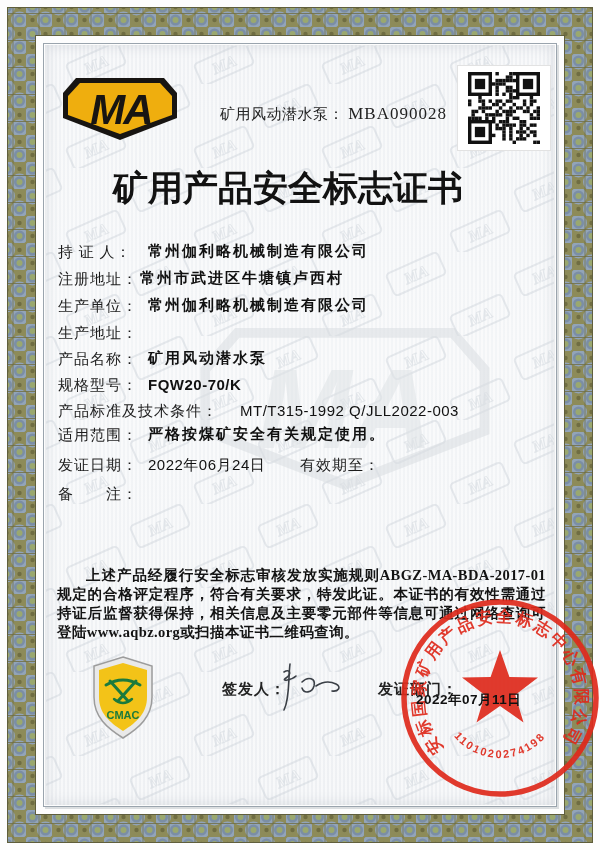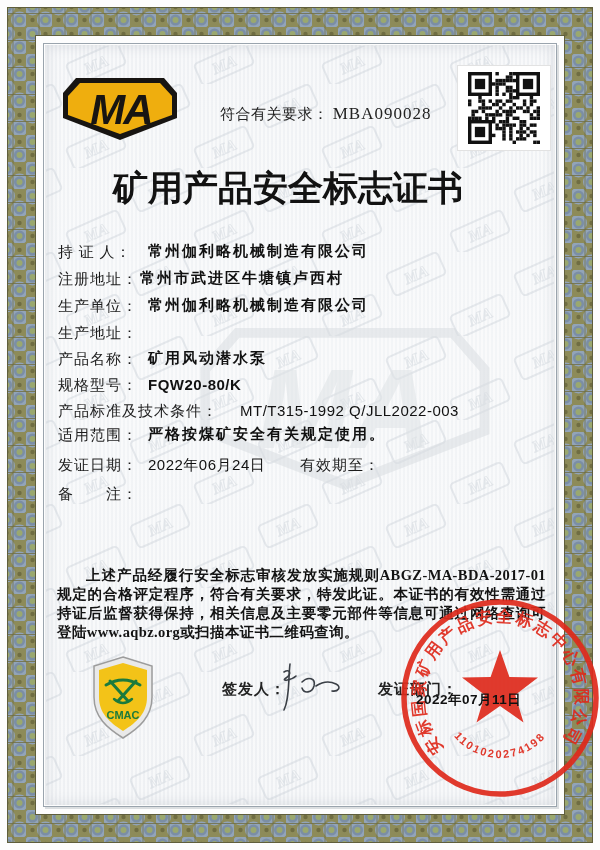--- a/index.html
+++ b/index.html
@@ -87,21 +87,21 @@
     </g>
   </svg>
 
   <svg class="abs z2" style="left:60px;top:76px;" width="120" height="68">
     <path d="M16,2 L104,2 L117,17 L117,42 L60,64 L3,42 L3,17 Z" fill="#181512"></path>
     <path d="M20,7 L100,7 L112,20 L112,39 L60,58 L8,39 L8,20 Z" fill="#efae0e"></path>
     <text x="61" y="48" font-size="42" font-style="italic" font-weight="900" text-anchor="middle" font-family="Liberation Sans, sans-serif" fill="#181512" letter-spacing="-2">MA</text>
   </svg>
 
   <div class="abs z2 cert-no">
-    <span>符合有关要求：</span>
+    <span>矿用风动潜水泵：</span>
     <b>MBA090028</b>
   </div>
 
   <div class="abs z2 qr-panel">
     <svg id="qr" style="position:absolute;left:10px;top:6px;" width="72" height="72">
         <rect x="27.428571428571427" y="0" width="3.4285714285714284" height="3.4285714285714284" fill="#111"></rect>
         <rect x="41.14285714285714" y="0" width="3.4285714285714284" height="3.4285714285714284" fill="#111"></rect>
         <rect x="44.57142857142857" y="0" width="3.4285714285714284" height="3.4285714285714284" fill="#111"></rect>
         <rect x="37.714285714285715" y="3.4285714285714284" width="3.4285714285714284" height="3.4285714285714284" fill="#111"></rect>
         <rect x="41.14285714285714" y="3.4285714285714284" width="3.4285714285714284" height="3.4285714285714284" fill="#111"></rect>
@@ -257,21 +257,21 @@
 
   <div class="abs z2 row-label" style="left:58px;top:297px;">生产单位：</div>
   <div class="abs z2 row-value kai-val" style="left:148px;top:296px;">常州伽利略机械制造有限公司</div>
 
   <div class="abs z2 row-label" style="left:58px;top:324px;">生产地址：</div>
 
   <div class="abs z2 row-label" style="left:58px;top:350px;">产品名称：</div>
   <div class="abs z2 row-value kai-val" style="left:148px;top:349px;">矿用风动潜水泵</div>
 
   <div class="abs z2 row-label" style="left:58px;top:376px;">规格型号：</div>
-  <div class="abs z2 row-value mono-val" style="left:148px;top:376px;">FQW20-80/K</div>
+  <div class="abs z2 row-value mono-val" style="left:148px;top:376px;">FQW20-70/K</div>
 
   <div class="abs z2 row-label" style="left:58px;top:402px;">产品标准及技术条件：</div>
   <div class="abs z2 row-value sans-val" style="left:240px;top:402px;">MT/T315-1992 Q/JLL2022-003</div>
 
   <div class="abs z2 row-label" style="left:58px;top:426px;">适用范围：</div>
   <div class="abs z2 row-value kai-val" style="left:148px;top:425px;font-weight:600;">严格按煤矿安全有关规定使用。</div>
 
   <div class="abs z2 row-label" style="left:58px;top:456px;">发证日期：</div>
   <div class="abs z2 row-value sans-val" style="left:148px;top:456px;">2022年06月24日</div>
   <div class="abs z2 row-label" style="left:300px;top:456px;">有效期至：</div>

